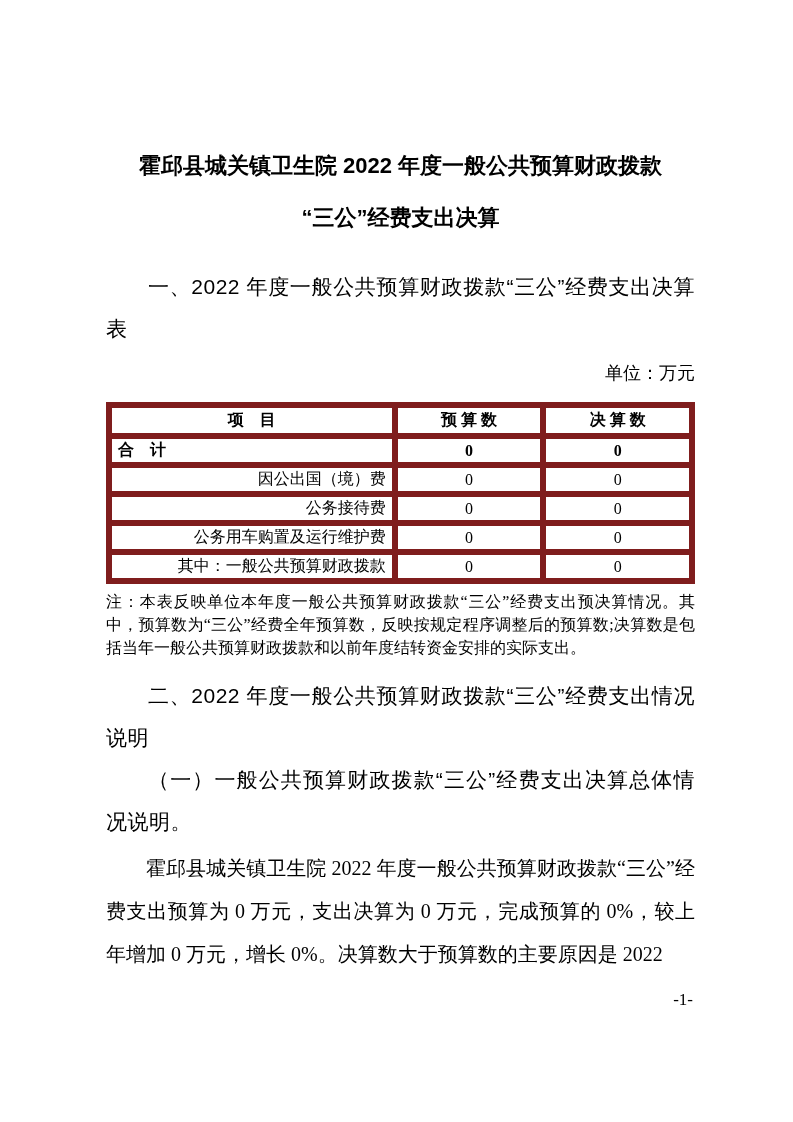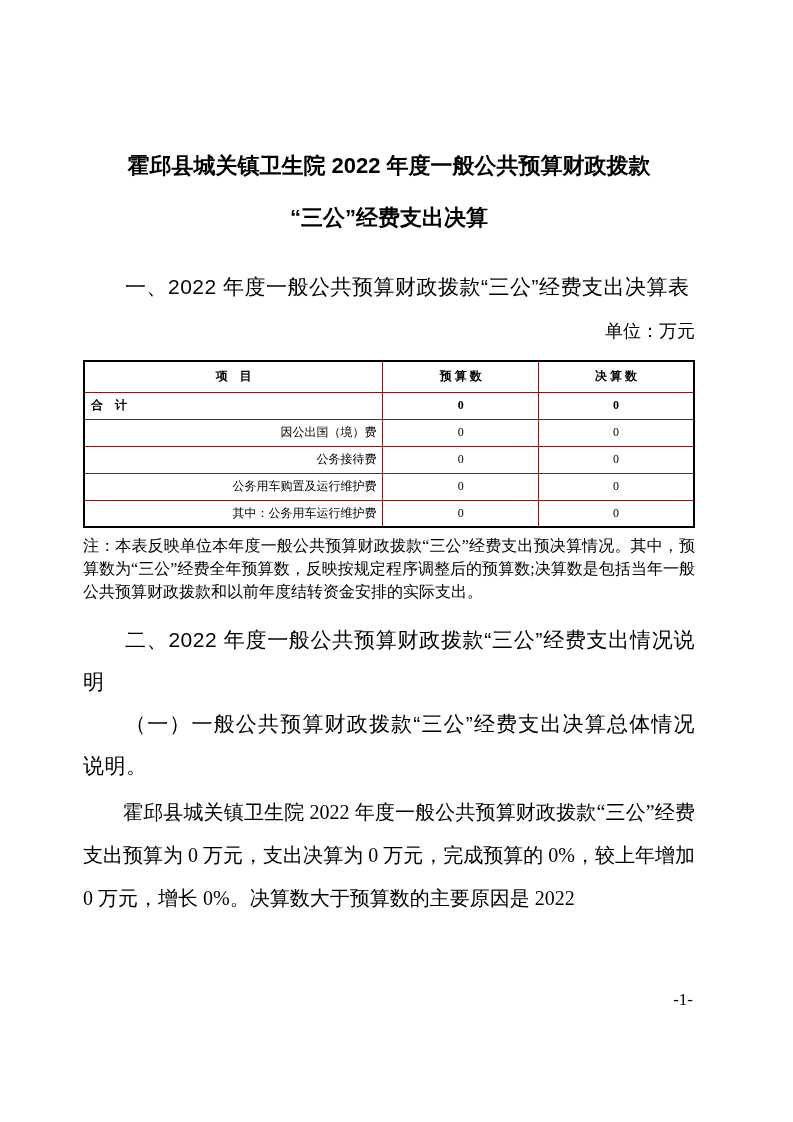--- a/index.html
+++ b/index.html
@@ -5,21 +5,21 @@
   * { margin:0; padding:0; box-sizing:border-box; }
   html, body { background:#ffffff; }
   body {
     width:793px; height:1122px;
     margin:0 auto;
     font-family:"Liberation Serif","DejaVu Serif",serif;
     color:#000000;
     position:relative;
     overflow:hidden;
   }
-  .content { padding:140px 98px 0 83px; }
+  .content { padding:140px 98px 0 106px; }
 
   .doc-title {
     text-align:center;
     font-weight:bold;
     font-size:22px;
     line-height:52px;
     font-family:"Liberation Sans","DejaVu Sans",sans-serif;
   }
 
   .h-section {
@@ -41,22 +41,22 @@
     margin-top:8px;
   }
 
   table.expense {
     width:100%;
     border-collapse:collapse;
     margin-top:14px;
     border:2px solid #000;
   }
   table.expense th, table.expense td {
-    border:1px solid #7f1d1d;
-    font-size:12px;
+    border:6px solid #7f1d1d;
+    font-size:16px;
     padding:1px 6px;
   }
   table.expense th {
     font-weight:bold;
     text-align:center;
     height:31px;
     font-family:"Liberation Serif","DejaVu Serif",serif;
   }
   table.expense td { height:27px; }
   td.item-cell { width:49%; text-align:right; padding-left:8px; }
@@ -125,21 +125,21 @@
         <td class="item-cell">公务接待费</td>
         <td class="num-cell">0</td>
         <td class="num-cell">0</td>
       </tr>
       <tr>
         <td class="item-cell">公务用车购置及运行维护费</td>
         <td class="num-cell">0</td>
         <td class="num-cell">0</td>
       </tr>
       <tr>
-        <td class="item-cell indent-1">其中：公务用车运行维护费</td>
+        <td class="item-cell indent-1">其中：一般公共预算财政拨款</td>
         <td class="num-cell">0</td>
         <td class="num-cell">0</td>
       </tr>
     </tbody>
   </table>
 
   <div class="note">注：本表反映单位本年度一般公共预算财政拨款“三公”经费支出预决算情况。其中，预算数为“三公”经费全年预算数，反映按规定程序调整后的预算数;决算数是包括当年一般公共预算财政拨款和以前年度结转资金安排的实际支出。</div>
 
   <div class="h-section later">二、2022 年度一般公共预算财政拨款“三公”经费支出情况说明</div>
 

